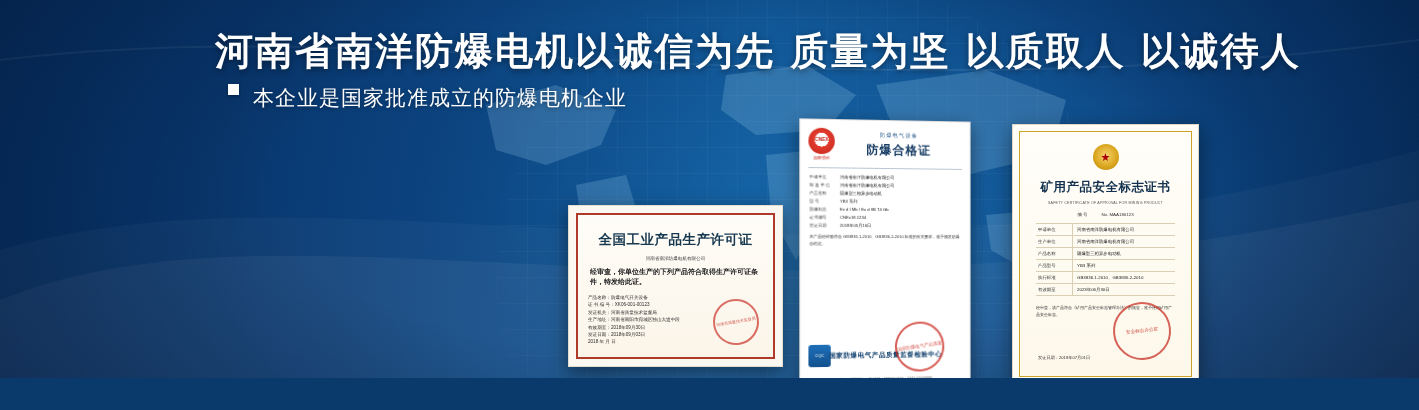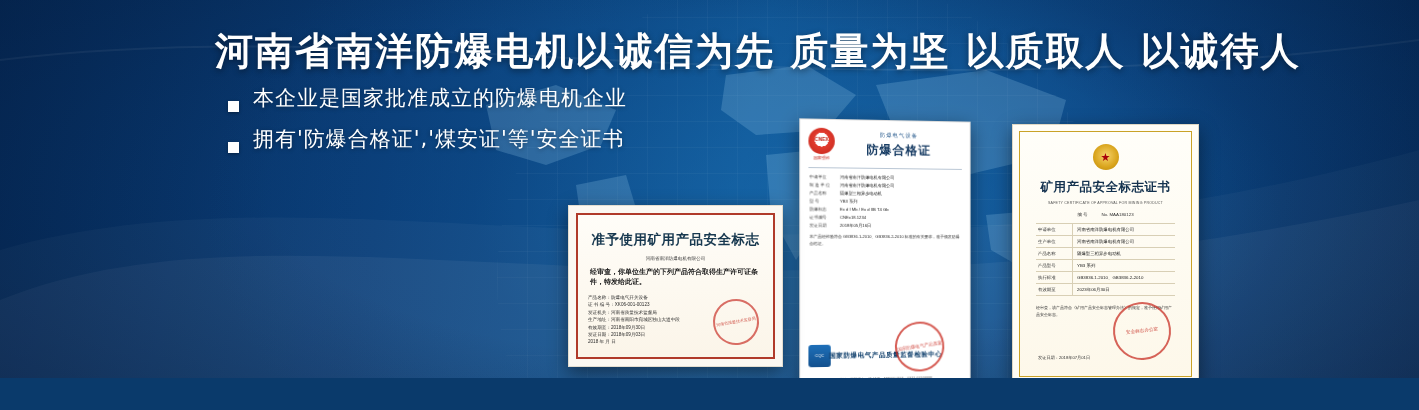--- a/index.html
+++ b/index.html
@@ -66,21 +66,21 @@
     white-space: nowrap;
     text-shadow: 0 2px 6px rgba(0,0,0,.45);
   }
   .bullets {
     position: absolute;
     left: 228px;
     top: 84px;
   }
   .bullet-row {
     display: flex;
-    align-items: flex-end;
+    align-items: flex-start;
     margin-bottom: 13px;
   }
   .bullet-mark {
     width: 11px;
     height: 11px;
     background: #ffffff;
     margin-right: 14px;
     flex: none;
     box-shadow: 0 1px 3px rgba(0,0,0,.4);
   }
@@ -321,24 +321,20 @@
 
   <div class="bg-vignette"></div>
 
   <div class="headline">河南省南洋防爆电机以诚信为先 质量为坚 以质取人 以诚待人</div>
 
   <div class="bullets">
     <div class="bullet-row">
       <span class="bullet-mark"></span>
       <span class="bullet-text">本企业是国家批准成立的防爆电机企业</span>
     </div>
-    <div class="bullet-row">
-      <span class="bullet-mark"></span>
-      <span class="bullet-text">拥有'防爆合格证','煤安证'等'安全证书</span>
-    </div>
   </div>
 
   <div class="certs">
 
     <div class="cert cert-2">
       <div class="c2-head">
         <div>
           <div class="c2-seal">
               <div class="mark">CNEX</div>
             </div>
@@ -425,21 +421,21 @@
             </div>
         </div>
         <div class="c3-foot">经审查，该产品符合《矿用产品安全标志管理办法》的规定，准予使用矿用产品安全标志。</div>
         <div class="c3-date">发证日期：2018年07月01日</div>
         <div class="c3-stamp">安全标志办公室</div>
       </div>
     </div>
 
     <div class="cert cert-1">
       <div class="inner">
-        <div class="c1-title">准予使用矿用产品安全标志</div>
+        <div class="c1-title">全国工业产品生产许可证</div>
         <div class="c1-sub">河南省南洋防爆电机有限公司</div>
         <div class="c1-body">经审查，你单位生产的下列产品符合取得生产许可证条件，特发给此证。</div>
         <div class="c1-lines">
           <div>产品名称：防爆电气开关设备</div>
           <div>证  书  编  号：XK06-001-00123</div>
           <div>发证机关：河南省质量技术监督局</div>
           <div>生产地址：河南省南阳市宛城区独山大道中段</div>
           <div>有效期至：2018年09月30日</div>
           <div>发证日期：2018年09月03日</div>
           <div>2018  年        月        日</div>

